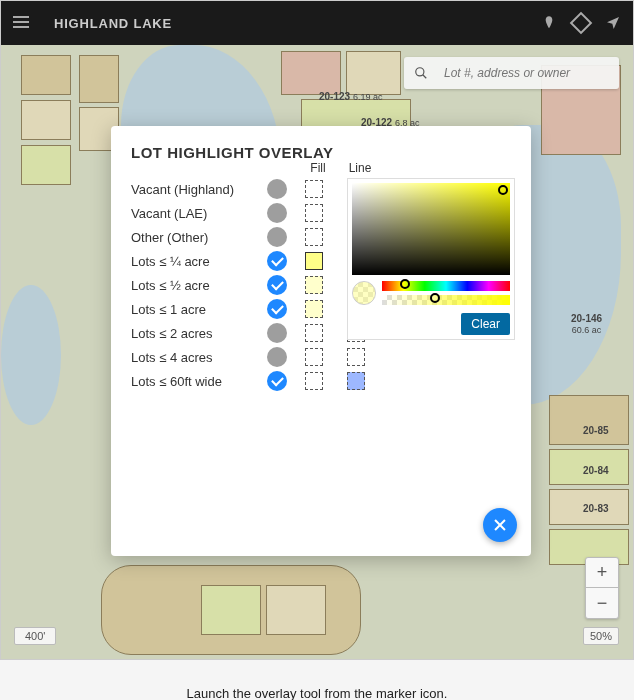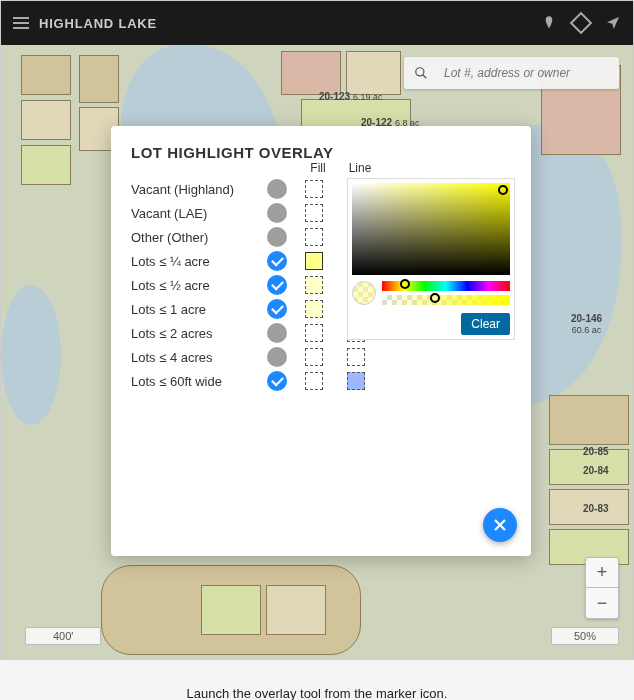--- a/index.html
+++ b/index.html
@@ -1,19 +1,19 @@
 <!DOCTYPE html>
 <html><head>
 <meta charset="utf-8">
 <style>
   * { box-sizing: border-box; margin: 0; padding: 0; }
   body { font-family: -apple-system, BlinkMacSystemFont, "Segoe UI", Arial, sans-serif; background: #f5f5f5; width: 634px; }
   .viewport { width: 634px; height: 660px; position: relative; overflow: hidden; border: 1px solid #ccc; }
   .topbar { height: 44px; background: #1a1a1a; color: #ddd; display: flex; align-items: center; padding: 0 12px; justify-content: space-between; position: relative; z-index: 5; }
-  .topbar-left { display: flex; align-items: center; gap: 10px; }
+  .topbar-left { display: flex; align-items: flex-start; gap: 25px; }
   .hamburger { display: flex; flex-direction: column; gap: 3px; cursor: pointer; }
   .hamburger span { width: 16px; height: 2px; background: #aaa; }
   .app-title { font-size: 13px; font-weight: 600; letter-spacing: 0.8px; color: #ccc; }
   .topbar-right { display: flex; align-items: center; gap: 16px; }
   .topbar-right svg, .topbar-right .diamond { width: 16px; height: 16px; }
   .diamond { width: 12px; height: 12px; border: 2px solid #aaa; transform: rotate(45deg); }
 
   .map-area { position: absolute; top: 44px; left: 0; right: 0; bottom: 0; background: #cfd4bd; overflow: hidden; }
   .lot { position: absolute; border: 1px solid #8b7d5a; font-size: 8px; color: #555; display: flex; align-items: flex-start; padding: 2px; }
   .lot.water { border: none; background: #b9cdd6; }
@@ -55,22 +55,22 @@
   .clear-btn { margin-top: 8px; float: right; background: #0369a1; color: #fff; border: none; padding: 4px 10px; font-size: 12px; cursor: pointer; border-radius: 2px; }
 
   .close-fab { position: absolute; right: 14px; bottom: 14px; width: 34px; height: 34px; border-radius: 50%; background: #1e88ff; display:flex; align-items:center; justify-content:center; cursor:pointer; box-shadow: 0 2px 6px rgba(0,0,0,0.3); }
   .close-fab::before, .close-fab::after { content:""; position:absolute; width:14px; height:2px; background:#fff; }
   .close-fab::before { transform: rotate(45deg); }
   .close-fab::after { transform: rotate(-45deg); }
 
   .zoom-ctrl { position: absolute; right: 14px; bottom: 40px; width: 34px; background: #f8f8f8; border: 1px solid #bbb; border-radius: 3px; overflow: hidden; box-shadow: 0 1px 3px rgba(0,0,0,0.2); }
   .zoom-btn { height: 30px; display:flex; align-items:center; justify-content:center; font-size:18px; color:#555; cursor:pointer; border-bottom:1px solid #bbb; }
   .zoom-btn:last-child { border-bottom:none; }
-  .zoom-pct { position:absolute; right:14px; bottom:14px; font-size:11px; color:#555; background:rgba(248,248,248,0.9); padding:2px 22px; border:1px solid #bbb; border-radius:2px; }
-  .scale-bar { position:absolute; left:24px; bottom:14px; font-size:11px; color:#555; background:rgba(248,248,248,0.9); padding:2px 27px; border:1px solid #bbb; border-radius:2px; }
+  .zoom-pct { position:absolute; right:14px; bottom:14px; font-size:11px; color:#555; background:rgba(248,248,248,0.9); padding:2px 6px; border:1px solid #bbb; border-radius:2px; }
+  .scale-bar { position:absolute; left:13px; bottom:14px; font-size:11px; color:#555; background:rgba(248,248,248,0.9); padding:2px 10px; border:1px solid #bbb; border-radius:2px; }
 
   .caption { text-align: center; font-size: 13px; color: #222; padding: 26px 0 8px; }
 </style>
 </head>
 <body>
 
 <div class="viewport">
 
   <div class="topbar">
     <div class="topbar-left">
@@ -117,21 +117,21 @@
 
     <div class="labelLot" style="left:318px;top:46px">
       <span>20-123</span> <small>6.19 ac</small>
     </div>
     <div class="labelLot" style="left:360px;top:72px">
       <span>20-122</span> <small>6.8 ac</small>
     </div>
     <div class="labelLot" style="left:570px;top:268px">
       <span>20-146</span><br><small>60.6 ac</small>
     </div>
-    <div class="labelLot" style="left:582px;top:401px"><span>20-85</span></div>
+    <div class="labelLot" style="left:582px;top:380px"><span>20-85</span></div>
     <div class="labelLot" style="left:582px;top:420px"><span>20-84</span></div>
     <div class="labelLot" style="left:582px;top:458px"><span>20-83</span></div>
 
     <div class="search-box">
       <svg width="14" height="14" viewBox="0 0 24 24" fill="none" stroke="#555" stroke-width="2">
           <circle cx="10" cy="10" r="7"></circle>
           <line x1="15" y1="15" x2="21" y2="21"></line>
         </svg>
       <input type="text" placeholder="Lot #, address or owner" style="">
     </div>

